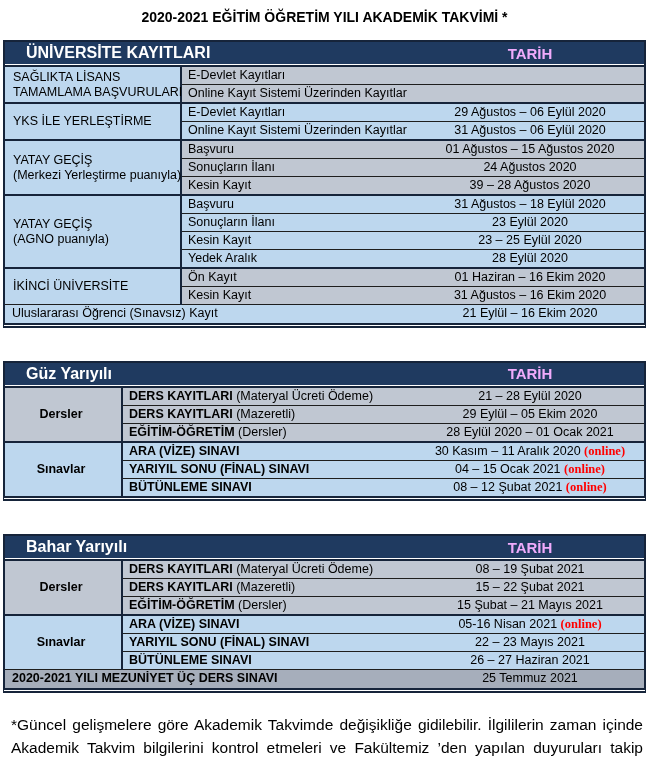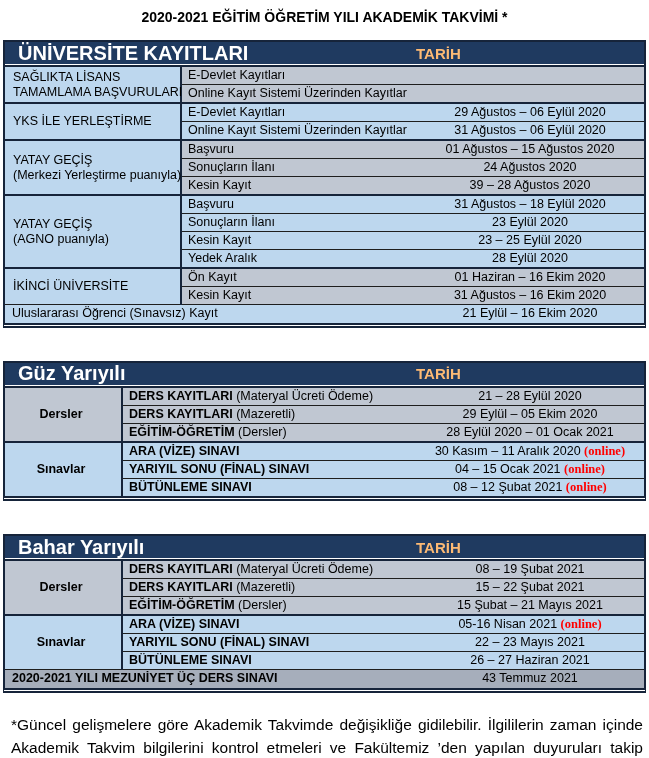--- a/index.html
+++ b/index.html
@@ -20,22 +20,22 @@
   .tbl{
     border:2px solid var(--border);
     border-bottom:5px double var(--border);
     margin-bottom:33px;
   }
   .tbl:last-of-type{margin-bottom:20px;}
   .tbl-header{
     background:var(--navy);height:23px;display:flex;align-items:center;
     border-bottom:1px solid #fff;
   }
-  .hdr-left{color:#fff;font-weight:bold;font-size:20px;padding-left:13px;white-space:nowrap;}
-  .hdr-right{margin-left:auto;width:228px;color:#fdba74;font-weight:bold;font-size:15px;}
+  .hdr-left{color:#fff;font-weight:bold;font-size:16px;padding-left:21px;white-space:nowrap;}
+  .hdr-right{margin-left:auto;width:228px;text-align:center;color:#f0abfc;font-weight:bold;font-size:15px;}
   table.grid{border-collapse:collapse;width:100%;table-layout:fixed;}
   .t1 col.c1{width:176px;}
   .t2 col.c1,.t3 col.c1{width:117px;}
   col.c3{width:228px;}
   td{
     font-size:12.5px;line-height:15px;height:18px;vertical-align:middle;
     padding:1px 6px;
   }
   tr.group-start > td{border-top:2px solid var(--border);}
   tr.body-row:not(.group-start) > td{border-top:1px solid var(--line);}
@@ -236,19 +236,19 @@
         <tr class="body-row band-blue">
           <td class="item-cell"><span class="b">YARIYIL SONU (FİNAL) SINAVI</span></td>
           <td class="date-cell"><span>22 – 23 Mayıs 2021</span></td>
         </tr>
         <tr class="body-row band-blue">
           <td class="item-cell"><span class="b">BÜTÜNLEME SINAVI</span></td>
           <td class="date-cell"><span>26 – 27 Haziran 2021</span></td>
         </tr>
         <tr class="body-row full-row band-dark">
           <td class="full-label b" colspan="2">2020-2021 YILI MEZUNİYET ÜÇ DERS SINAVI</td>
-          <td class="date-cell"><span>43 Temmuz 2021</span></td>
+          <td class="date-cell"><span>25 Temmuz 2021</span></td>
         </tr>
       </tbody>
   </table>
 </section>
 
 <p class="footnote">*Güncel gelişmelere göre Akademik Takvimde değişikliğe gidilebilir. İlgililerin zaman içinde Akademik Takvim bilgilerini kontrol etmeleri ve Fakültemiz ’den yapılan duyuruları takip etmeleri tavsiye edilir.</p>
 
 </body></html>

